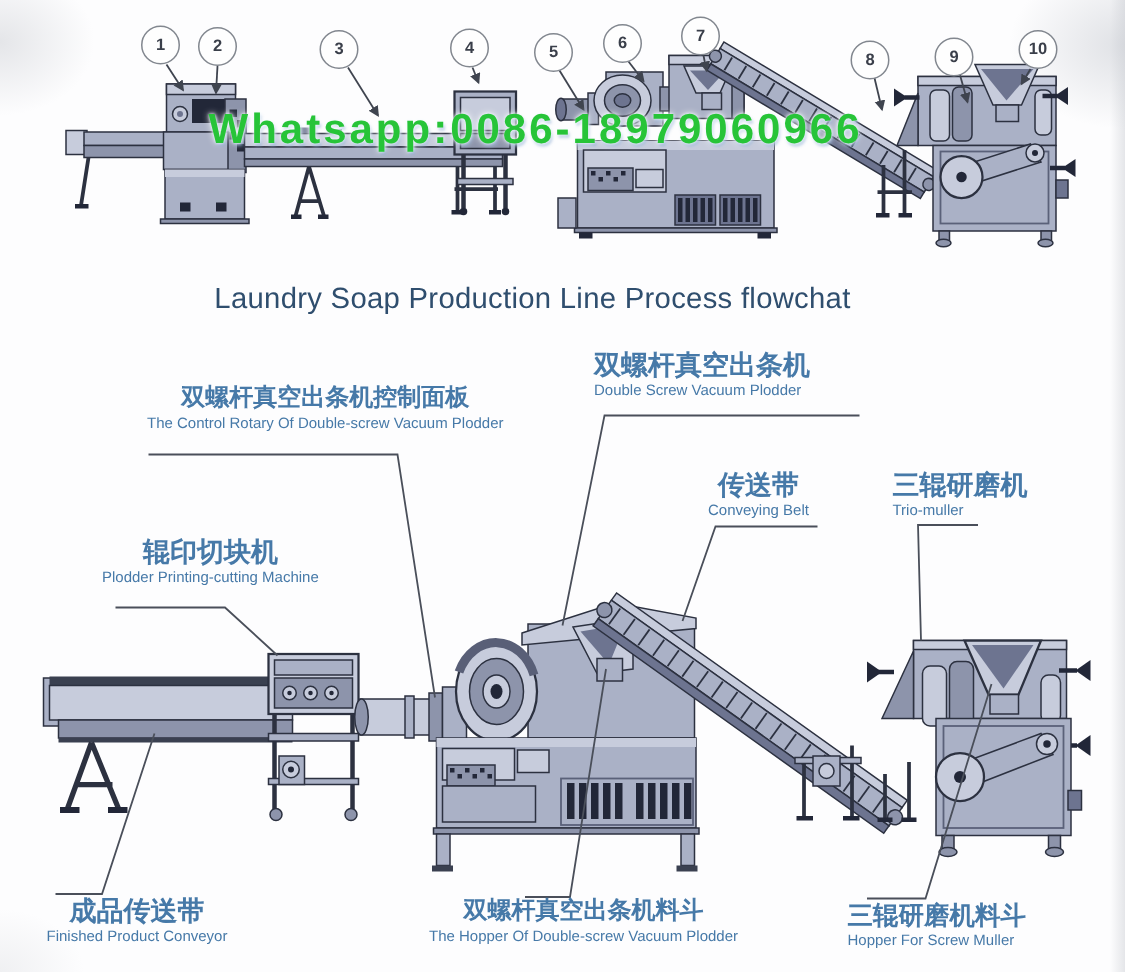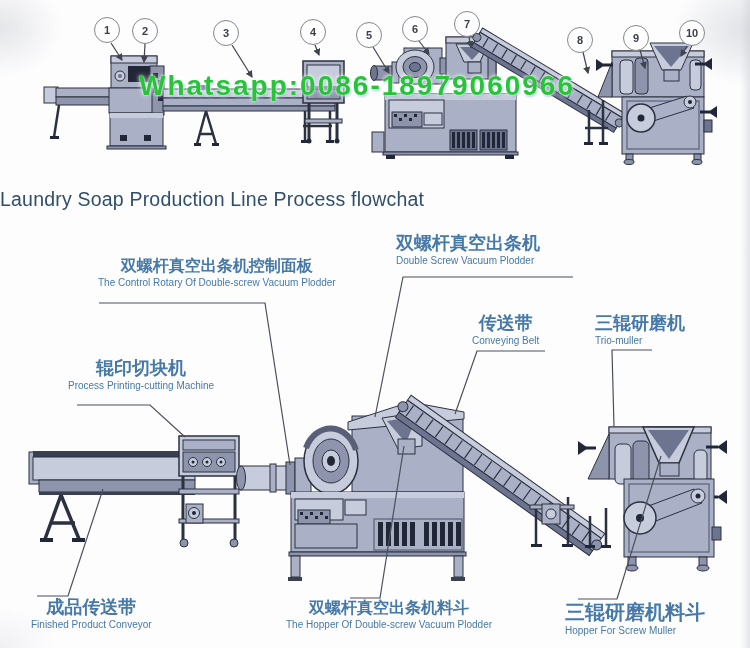--- a/index.html
+++ b/index.html
@@ -24,33 +24,33 @@
   .rung{stroke:#2c3140;stroke-width:1.2}
   .leader{stroke:#4a4f5a;stroke-width:1.2;fill:none}
   .arrowline{stroke:#3f444f;stroke-width:1.2;fill:none}
 
   .watermark{
     position:absolute;left:139px;top:70px;z-index:30;white-space:nowrap;
     font-size:28px;font-weight:700;letter-spacing:2px;color:#27c438;
     text-shadow:0 0 5px #ffffff,0 0 2px #eaf6ff,1px 2px 2px rgba(110,150,200,.55);
   }
   .title{
-    position:absolute;left:0;top:188px;width:710px;z-index:10;
+    position:absolute;left:0;top:188px;width:710px;text-align:center;z-index:10;
     font-size:19.5px;color:#2f4e6e;letter-spacing:.2px;
   }
   .callout{
     position:absolute;width:26px;height:26px;border-radius:50%;z-index:20;
     background:#fefefe;border:1.5px solid #82878f;box-sizing:border-box;
     display:flex;align-items:center;justify-content:center;
     font-size:11px;font-weight:700;color:#3a3f4a;
   }
   .label{position:absolute;z-index:15;white-space:nowrap;color:#4679a8;line-height:1.05;}
   .label .cn{display:block;font-weight:600;text-align:center;}
   .label .en{display:block;font-size:10px;font-weight:400;margin-top:3px;}
-  .cn18 .cn{font-size:18px;} .cn17 .cn{font-size:20px;} .cn16 .cn{font-size:16px;}
+  .cn18 .cn{font-size:18px;} .cn17 .cn{font-size:17px;} .cn16 .cn{font-size:16px;}
 </style>
 </head>
 <body>
 
 <div class="stage">
 
   <svg class="art" width="750" height="648" viewBox="0 0 750 648">
     <defs>
       <marker id="arr" markerWidth="7" markerHeight="7" refX="5" refY="3" orient="auto">
         <path d="M0,0 L6,3 L0,6 Z" fill="#3f444f"></path>
@@ -409,21 +409,21 @@
   <div class="label cn18" style="left:472px;top:314px">
     <span class="cn">传送带</span>
     <span class="en">Conveying Belt</span>
   </div>
   <div class="label cn18" style="left:595px;top:314px">
     <span class="cn">三辊研磨机</span>
     <span class="en">Trio-muller</span>
   </div>
   <div class="label cn18" style="left:68px;top:359px">
     <span class="cn">辊印切块机</span>
-    <span class="en">Process Printing-cutting Machine</span>
+    <span class="en">Plodder Printing-cutting Machine</span>
   </div>
   <div class="label cn18" style="left:31px;top:598px">
     <span class="cn">成品传送带</span>
     <span class="en">Finished Product Conveyor</span>
   </div>
   <div class="label cn16" style="left:286px;top:600px">
     <span class="cn">双螺杆真空出条机料斗</span>
     <span class="en">The Hopper Of Double-screw Vacuum Plodder</span>
   </div>
   <div class="label cn17" style="left:565px;top:602px">

